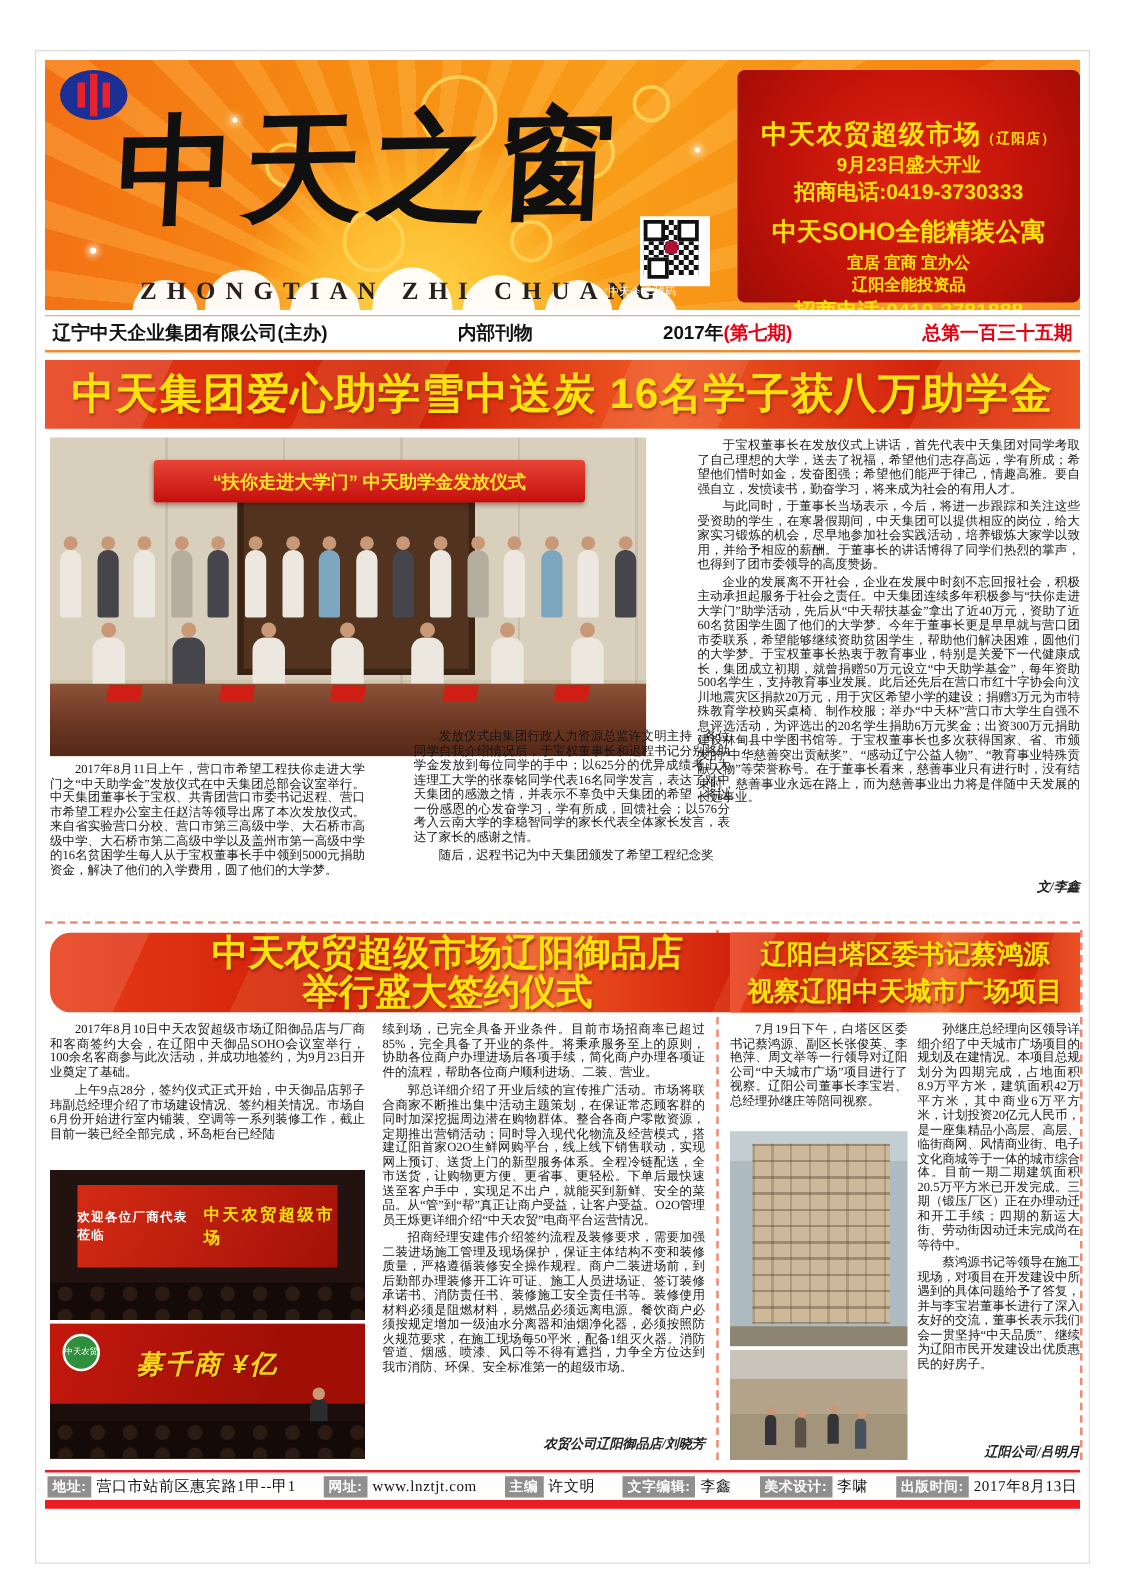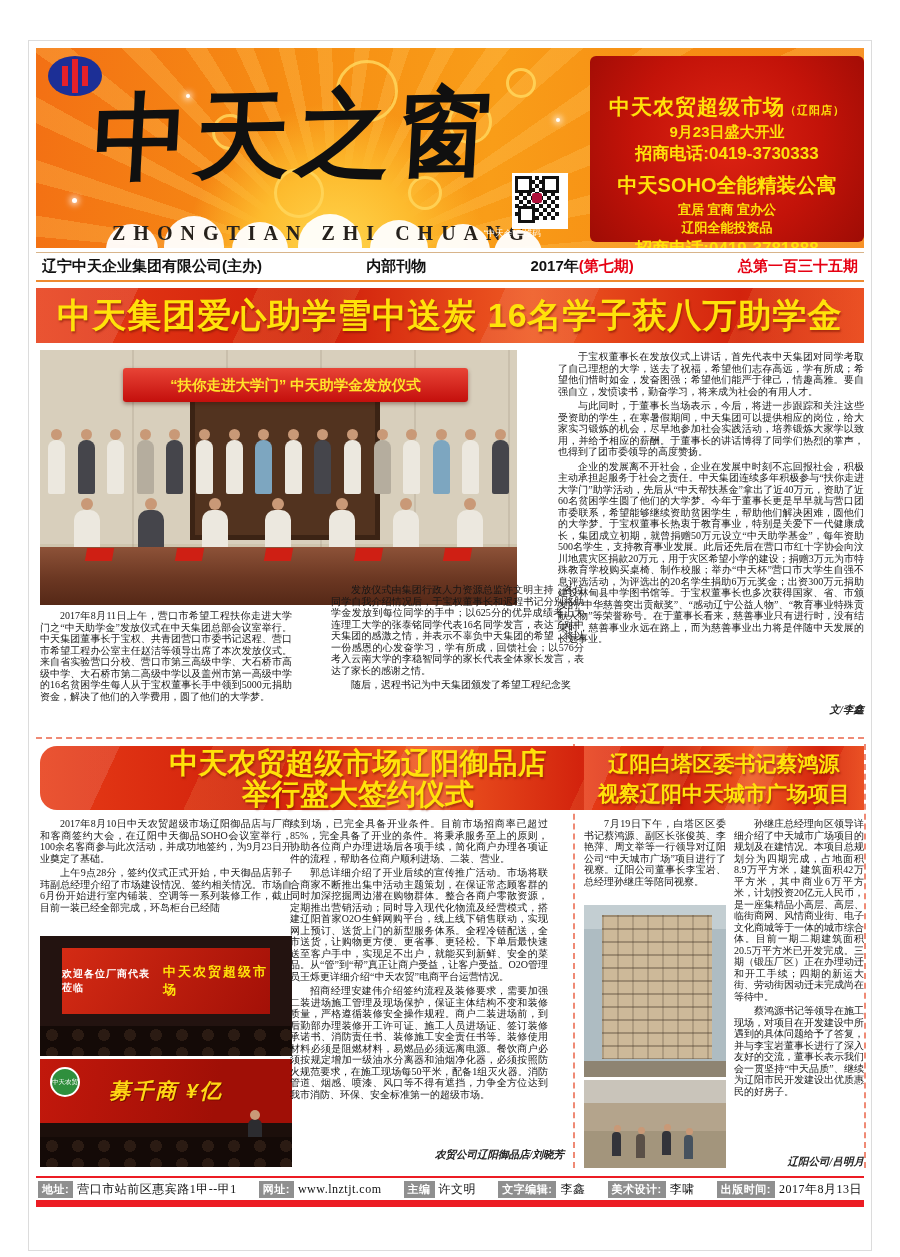--- a/index.html
+++ b/index.html
@@ -75,21 +75,21 @@
   .copy{font-size:10px;line-height:11.5px;text-align:justify;color:#161616;}
   .copy p{margin:0 0 3px;text-indent:2em;}
   .copy p.cont{text-indent:0;}
   .byline{font-size:10.5px;font-weight:700;font-style:italic;color:#222;text-align:right;}
 
   .m-col1{left:40px;top:610px;width:252px;}
   .m-col2{left:303px;top:584px;width:253px;margin-left:28px;}
   .m-col3{left:558px;top:351px;width:306px;}
   .m-byline{left:558px;top:703px;width:306px;}
   .mk-col1{left:40px;top:818px;width:252px;}
-  .mk-col2{left:290px;top:818px;width:258px;}
+  .mk-col2{left:306px;top:818px;width:258px;}
   .mk-byline{left:306px;top:1148px;width:258px;}
   .in-col1{left:584px;top:818px;width:142px;}
   .in-col2{left:734px;top:818px;width:130px;}
   .in-byline{left:700px;top:1155px;width:164px;}
 
   
   .dash-h{left:36px;top:737px;width:828px;height:0;border-top:2px dashed #ef8a75;}
   .dash-v{width:0;border-left:2px dashed #ef8a75;top:744px;height:424px;}
   .dash-v.mid{left:573px;}
   .dash-v.right{left:864px;}

